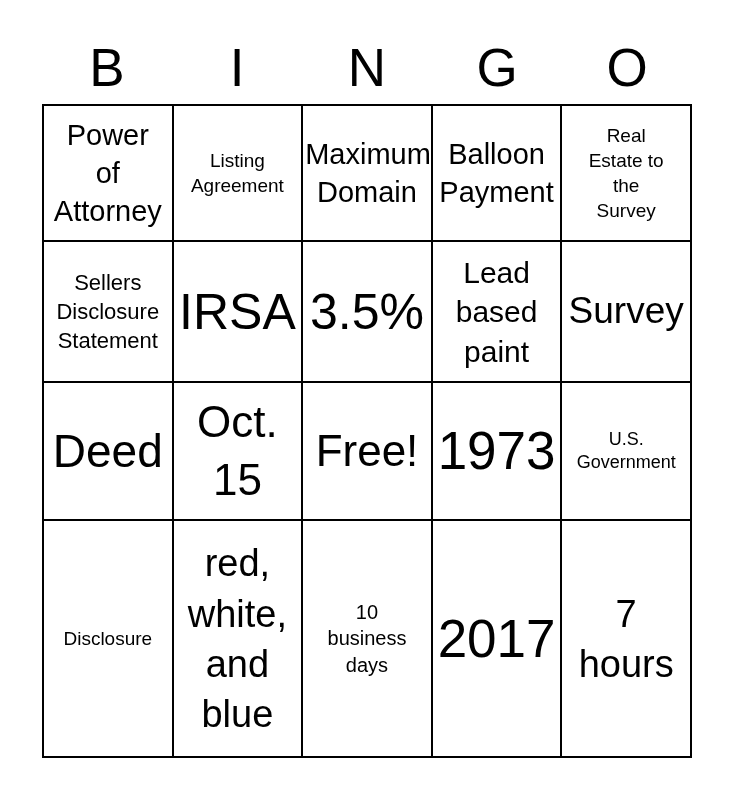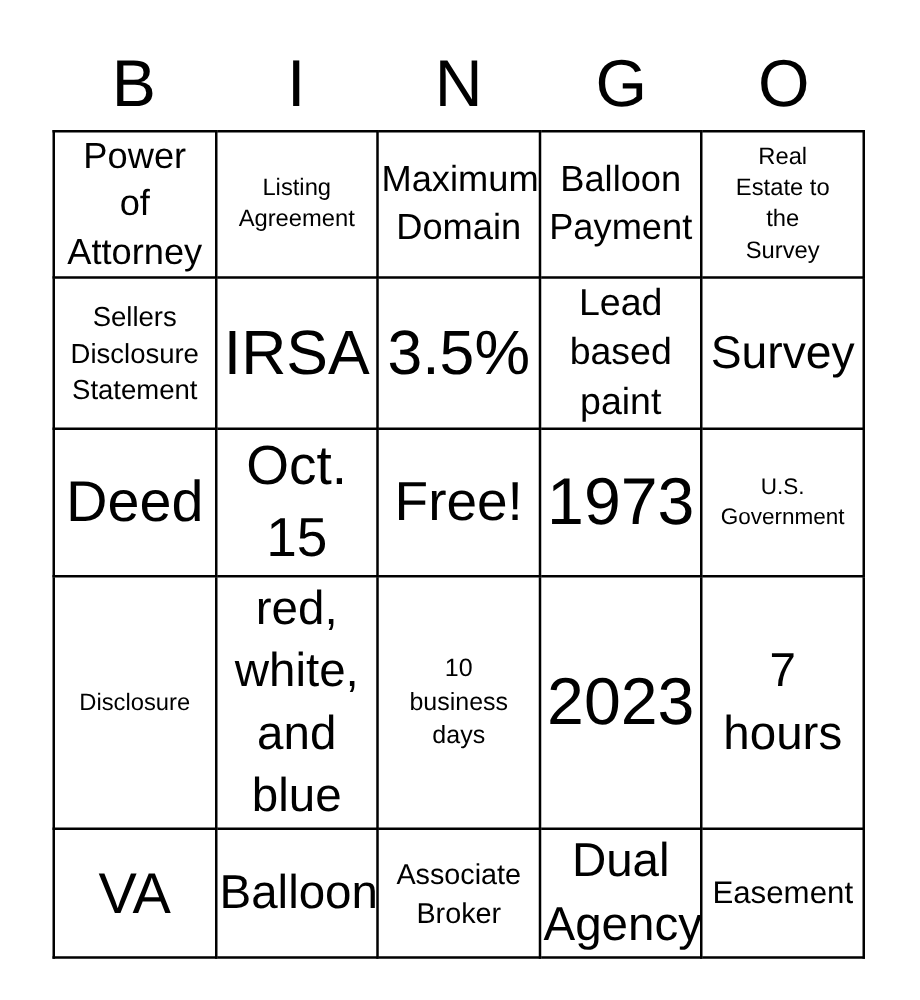--- a/index.html
+++ b/index.html
@@ -121,29 +121,20 @@
 Government</td>
       </tr>
       <tr>
         <td class="fs21">Disclosure</td>
         <td class="fs31">red,
 white,
 and blue</td>
         <td class="fs26">10
 business
 days</td>
-        <td class="fs53">2023</td>
+        <td class="fs53">2017</td>
         <td class="fs38">7
 hours</td>
-      </tr>
-      <tr>
-        <td class="fs46">VA</td>
-        <td class="fs38">Balloon</td>
-        <td class="fs23">Associate
-Broker</td>
-        <td class="fs38">Dual
-Agency</td>
-        <td class="fs25">Easement</td>
       </tr>
     </tbody>
   </table>
 
 </div>
 
 </body></html>

